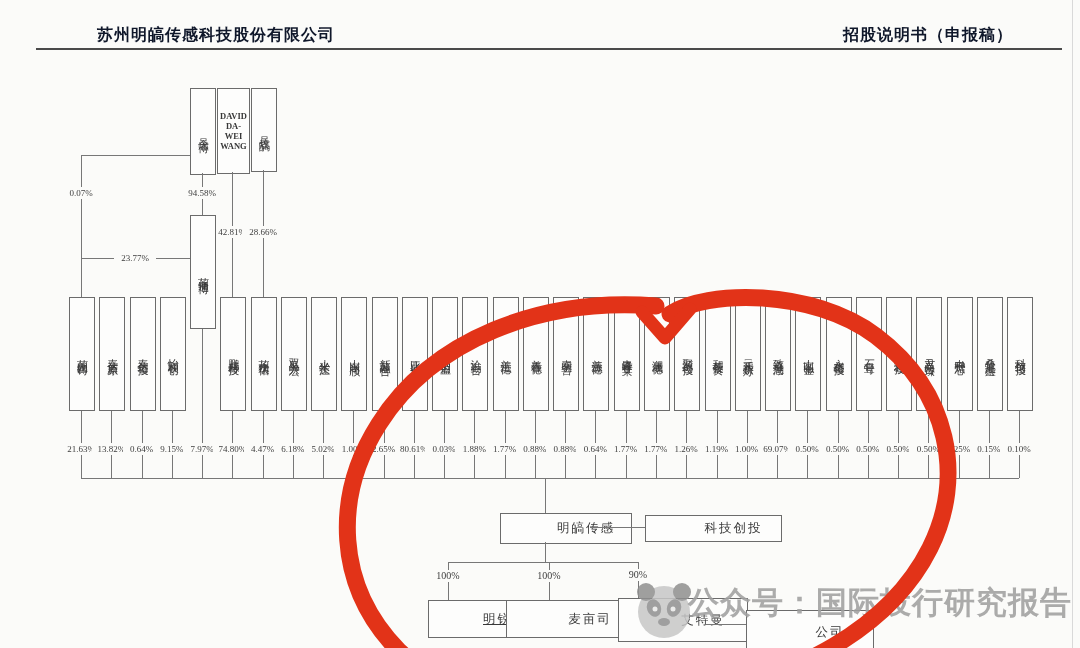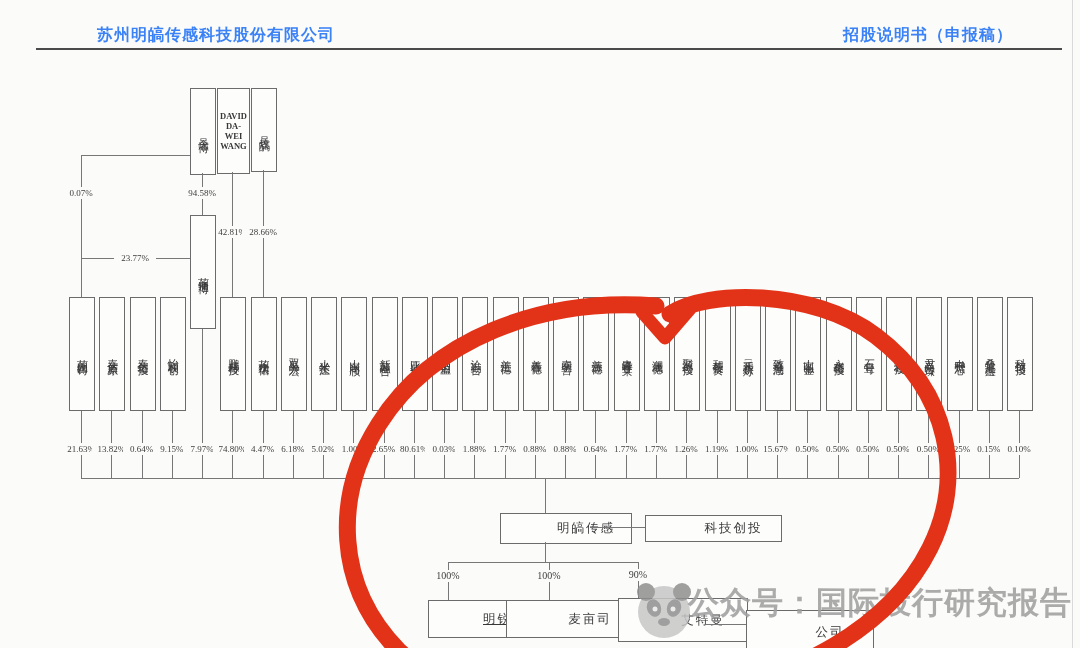--- a/index.html
+++ b/index.html
@@ -1,20 +1,20 @@
 <!DOCTYPE html>
 <html><head>
 <meta charset="utf-8">
 <style>
   html,body{margin:0;padding:0;}
   body{width:1080px;height:648px;overflow:hidden;position:relative;
        background:#fbfbf9;font-family:"Liberation Serif","DejaVu Serif",serif;color:#3a3a3a;}
   .abs{position:absolute;}
   
-  .hdr{font-size:16px;font-weight:600;letter-spacing:1px;color:#3b82f6;}
+  .hdr{font-size:16px;font-weight:600;letter-spacing:1px;color:#0f172a;}
   .hdr-rule{height:2px;background:#4a4a4a;}
   
   .obox{position:absolute;border:1px solid #6b6b6b;background:#fdfdfc;
         display:flex;align-items:center;justify-content:center;color:#383838;}
   .vtext{writing-mode:vertical-rl;text-orientation:upright;letter-spacing:2px;font-size:11px;line-height:1;}
   .sh-box{width:24px;height:112px;}
   .founder{font-size:11px;}
   .latin{font-size:8.5px;line-height:1.2;text-align:center;font-weight:600;letter-spacing:0;}
   .hline{position:absolute;height:1px;background:#777;}
   .vline{position:absolute;width:1px;background:#777;}
@@ -117,21 +117,21 @@
     <div class="obox vtext sh-box" style="left:674.2px;top:297px;">聚源创投</div>
     <div class="pct" style="left:667.2px;top:443px;width:38px;">1.26%</div>
     <div class="vline" style="left:716.5px;top:409px;height:69px;"></div>
     <div class="obox vtext sh-box" style="left:704.5px;top:297px;">和基投资</div>
     <div class="pct" style="left:697.5px;top:443px;width:38px;">1.19%</div>
     <div class="vline" style="left:746.7px;top:409px;height:69px;"></div>
     <div class="obox vtext sh-box" style="left:734.7px;top:297px;">元禾新烁</div>
     <div class="pct" style="left:727.7px;top:443px;width:38px;">1.00%</div>
     <div class="vline" style="left:777.0px;top:409px;height:69px;"></div>
     <div class="obox vtext sh-box" style="left:765.0px;top:297px;">致道慧湖</div>
-    <div class="pct" style="left:758.0px;top:443px;width:38px;">15.67%</div>
+    <div class="pct" style="left:758.0px;top:443px;width:38px;">69.07%</div>
     <div class="vline" style="left:807.2px;top:409px;height:69px;"></div>
     <div class="obox vtext sh-box" style="left:795.2px;top:297px;">山高弘金</div>
     <div class="pct" style="left:788.2px;top:443px;width:38px;">0.50%</div>
     <div class="vline" style="left:837.5px;top:409px;height:69px;"></div>
     <div class="obox vtext sh-box" style="left:825.5px;top:297px;">永鑫创投</div>
     <div class="pct" style="left:818.5px;top:443px;width:38px;">0.50%</div>
     <div class="vline" style="left:867.8px;top:409px;height:69px;"></div>
     <div class="obox vtext sh-box" style="left:855.8px;top:297px;">石壹号</div>
     <div class="pct" style="left:848.8px;top:443px;width:38px;">0.50%</div>
     <div class="vline" style="left:898.0px;top:409px;height:69px;"></div>

